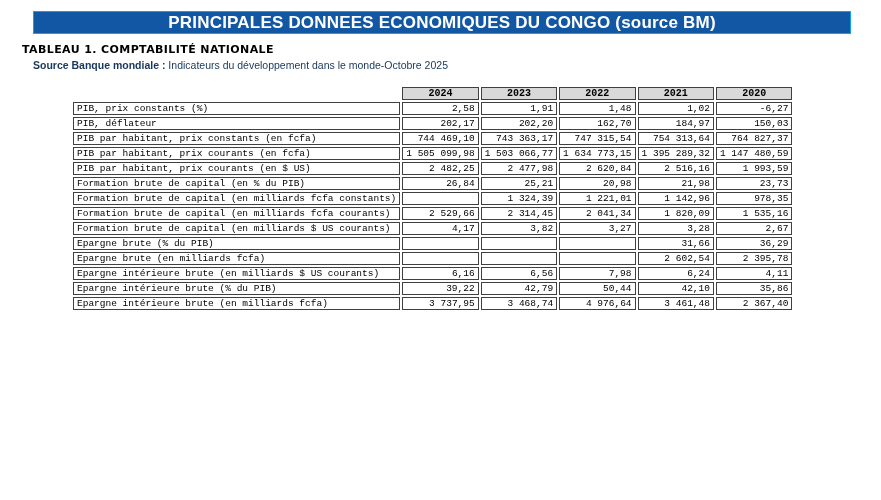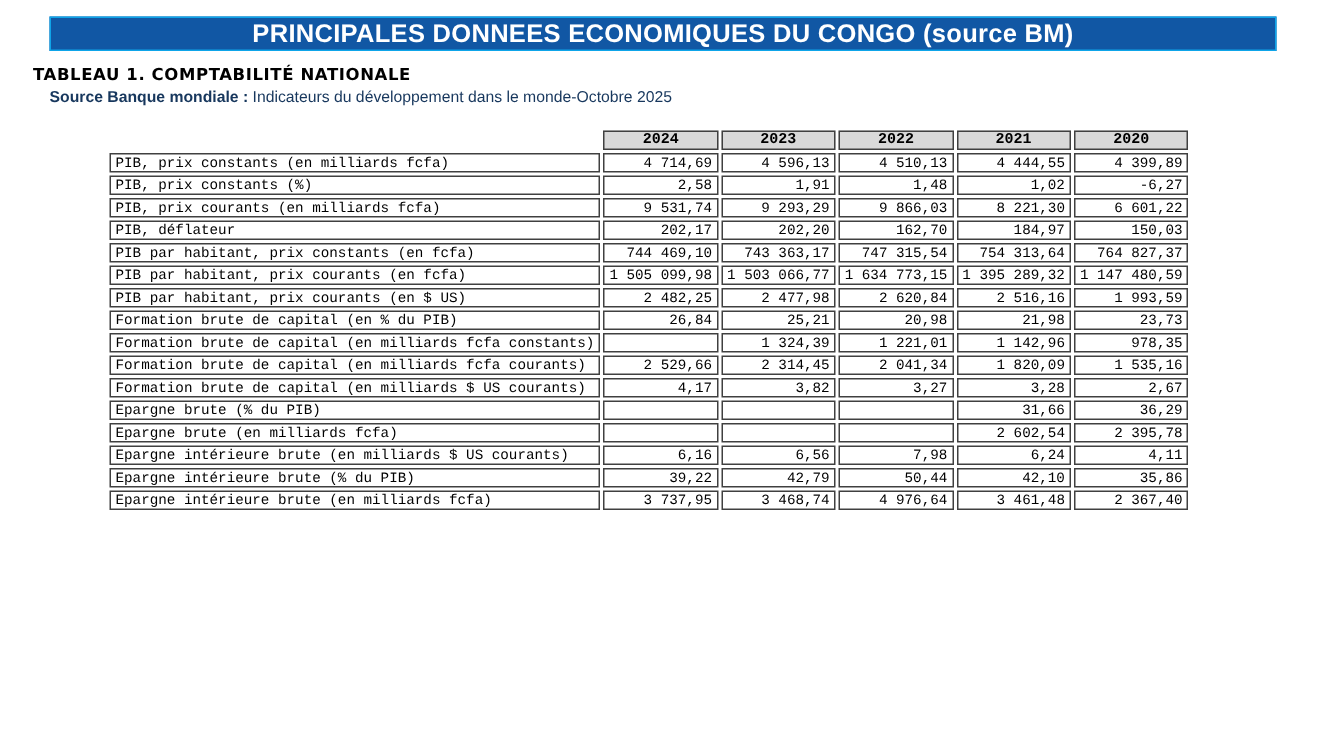--- a/index.html
+++ b/index.html
@@ -104,45 +104,29 @@
       <tr>
         <th class="corner-cell"></th>
       <th class="year-cell">2024</th>
           <th class="year-cell">2023</th>
           <th class="year-cell">2022</th>
           <th class="year-cell">2021</th>
           <th class="year-cell">2020</th>
         </tr>
     </thead>
     <tbody>
-    <tr>
-          <td class="label-cell">PIB, prix constants (en milliards fcfa)</td>
-          <td class="value-cell">4 714,69</td>
-          <td class="value-cell">4 596,13</td>
-          <td class="value-cell">4 510,13</td>
-          <td class="value-cell">4 444,55</td>
-          <td class="value-cell">4 399,89</td>
-        </tr>
         <tr>
           <td class="label-cell">PIB, prix constants (%)</td>
           <td class="value-cell">2,58</td>
           <td class="value-cell">1,91</td>
           <td class="value-cell">1,48</td>
           <td class="value-cell">1,02</td>
           <td class="value-cell">-6,27</td>
         </tr>
         <tr>
-          <td class="label-cell">PIB, prix courants (en milliards fcfa)</td>
-          <td class="value-cell">9 531,74</td>
-          <td class="value-cell">9 293,29</td>
-          <td class="value-cell">9 866,03</td>
-          <td class="value-cell">8 221,30</td>
-          <td class="value-cell">6 601,22</td>
-        </tr>
-        <tr>
           <td class="label-cell">PIB, déflateur</td>
           <td class="value-cell">202,17</td>
           <td class="value-cell">202,20</td>
           <td class="value-cell">162,70</td>
           <td class="value-cell">184,97</td>
           <td class="value-cell">150,03</td>
         </tr>
         <tr>
           <td class="label-cell">PIB par habitant, prix constants (en fcfa)</td>
           <td class="value-cell">744 469,10</td>

